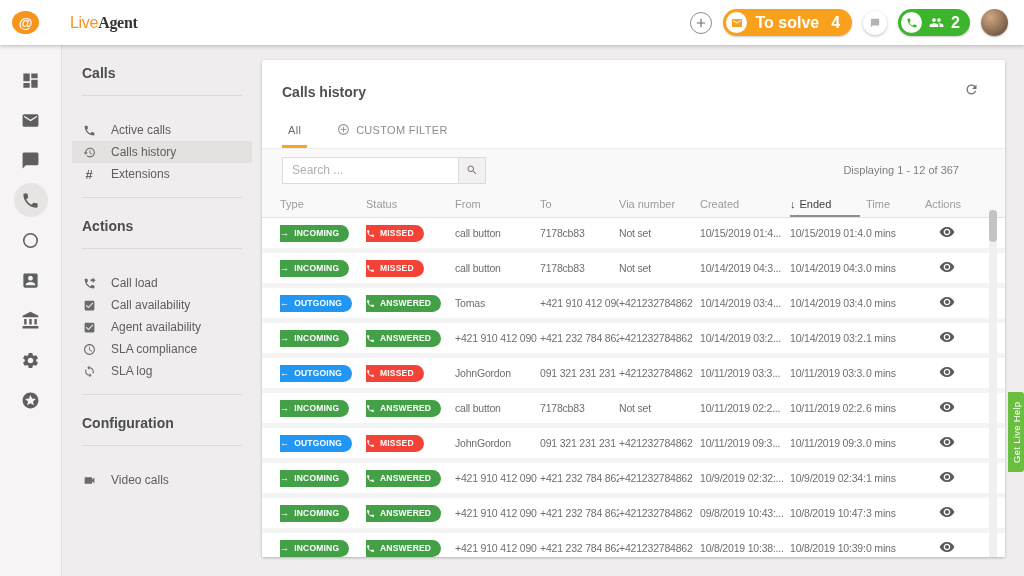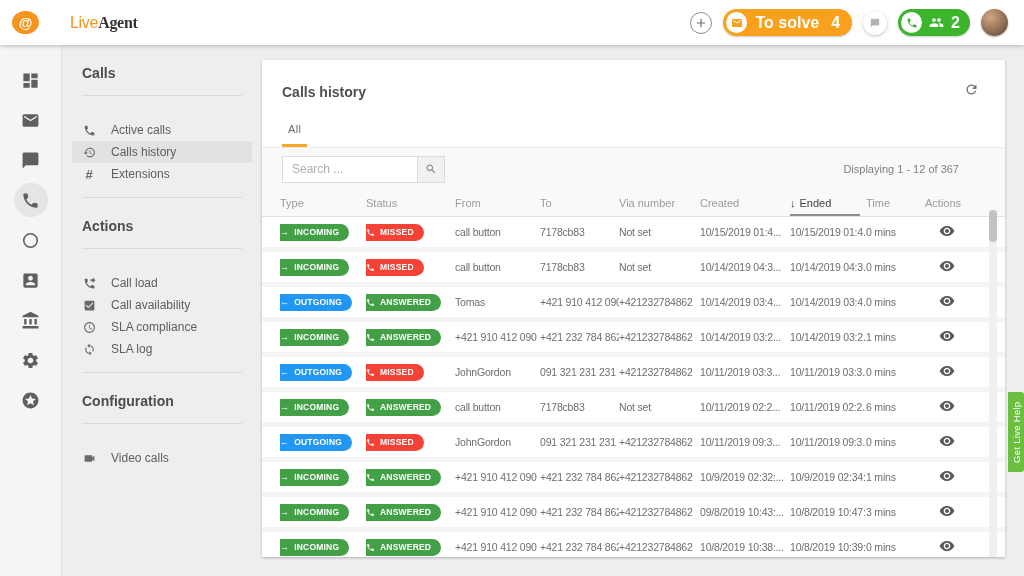--- a/index.html
+++ b/index.html
@@ -75,21 +75,21 @@
 
   .tabs { display:flex; gap:24px; padding:0 0 0 20px; margin-top:15px; border-bottom:1px solid #eceaea; }
   .tab { font-size:11px; color:#8c8c8c; padding:8px 6px 9px; display:flex; align-items:center; gap:6px;
     letter-spacing:.3px; border-bottom:3px solid transparent; }
   .tab.active { border-bottom-color:var(--accent-orange,#F5A623); color:#6c6c6c; }
   .tab svg { width:13px; height:13px; fill:#9a9a9a; }
 
   .search-strip { display:flex; align-items:center; justify-content:space-between;
     background:#faf9f9; padding:8px 20px; height:42px; }
   .search-box { display:flex; }
-  .search-input { width:136px; height:27px; border:1px solid #dcdada; background:#fff;
+  .search-input { width:177px; height:27px; border:1px solid #dcdada; background:#fff;
     padding:0 9px; font-size:12px; color:#555; font-family:inherit; outline:none; }
   .search-input::placeholder { color:#b0aeae; }
   .search-btn { width:27px; height:27px; border:1px solid #dcdada; border-left:none;
     background:#f2f0f0; display:flex; align-items:center; justify-content:center; }
   .search-btn svg { width:12px; height:12px; fill:#7b7b7b; }
   .displaying { font-size:11px; color:#7e7e7e; padding-right:26px; }
 
   .thead { display:grid; grid-template-columns:86px 89px 85px 79px 81px 90px 76px 59px 1fr;
     padding-left:18px; height:27px; align-items:center; background:#faf9f9;
     border-bottom:1px solid #e3e1e1; font-size:11px; color:#9c9a9a; }
@@ -260,20 +260,28 @@
         <span class="nav-ic">
             <svg viewBox="0 0 24 24">
               <path d="M19 3H5c-1.11 0-2 .9-2 2v14c0 1.1.89 2 2 2h14c1.11 0 2-.9 2-2V5c0-1.1-.89-2-2-2zm-9 14-5-5 1.41-1.41L10 14.17l7.59-7.59L19 8l-9 9z"></path>
             </svg>
           </span>
         <span>Call availability</span>
       </div>
       <div class="nav-item">
         <span class="nav-ic">
             <svg viewBox="0 0 24 24">
+              <path d="M19 3H5c-1.11 0-2 .9-2 2v14c0 1.1.89 2 2 2h14c1.11 0 2-.9 2-2V5c0-1.1-.89-2-2-2zm-9 14-5-5 1.41-1.41L10 14.17l7.59-7.59L19 8l-9 9z"></path>
+            </svg>
+          </span>
+        <span>Agent availability</span>
+      </div>
+      <div class="nav-item">
+        <span class="nav-ic">
+            <svg viewBox="0 0 24 24">
               <path d="M11.99 2C6.47 2 2 6.48 2 12s4.47 10 9.99 10C17.52 22 22 17.52 22 12S17.52 2 11.99 2zm.01 18c-4.42 0-8-3.58-8-8s3.58-8 8-8 8 3.58 8 8-3.58 8-8 8zm.5-13H11v6l5.25 3.15.75-1.23-4.5-2.67z"></path>
             </svg>
           </span>
         <span>SLA compliance</span>
       </div>
       <div class="nav-item">
         <span class="nav-ic">
             <svg viewBox="0 0 24 24">
               <path d="M12 4V1L8 5l4 4V6c3.31 0 6 2.69 6 6 0 1.01-.25 1.97-.7 2.8l1.46 1.46C19.54 15.03 20 13.57 20 12c0-4.42-3.58-8-8-8zm0 14c-3.31 0-6-2.69-6-6 0-1.01.25-1.97.7-2.8L5.24 7.74C4.46 8.97 4 10.43 4 12c0 4.42 3.58 8 8 8v3l4-4-4-4v3z"></path>
             </svg>
@@ -301,20 +309,26 @@
       <div class="card-title">Calls history</div>
       <span class="refresh-btn">
         <svg viewBox="0 0 24 24">
             <path d="M17.65 6.35C16.2 4.9 14.21 4 12 4c-4.42 0-7.99 3.58-7.99 8s3.57 8 7.99 8c3.73 0 6.84-2.55 7.73-6h-2.08c-.82 2.33-3.04 4-5.65 4-3.31 0-6-2.69-6-6s2.69-6 6-6c1.66 0 3.14.69 4.22 1.78L13 11h7V4l-2.35 2.35z"></path>
           </svg>
       </span>
 
       <div class="tabs">
         <span class="tab active">
           <span>All</span>
+        </span>
+        <span class="tab">
+          <svg viewBox="0 0 24 24">
+              <path d="M13 7h-2v4H7v2h4v4h2v-4h4v-2h-4V7zm-1-5C6.48 2 2 6.48 2 12s4.48 10 10 10 10-4.48 10-10S17.52 2 12 2zm0 18c-4.41 0-8-3.59-8-8s3.59-8 8-8 8 3.59 8 8-3.59 8-8 8z"></path>
+            </svg>
+          <span>CUSTOM FILTER</span>
         </span>
       </div>
 
       <div class="search-strip">
         <div class="search-box">
           <input class="search-input" type="text" placeholder="Search ..." style="">
           <span class="search-btn">
             <svg viewBox="0 0 24 24">
                 <path d="M15.5 14h-.79l-.28-.27C15.41 12.59 16 11.11 16 9.5 16 5.91 13.09 3 9.5 3S3 5.91 3 9.5 5.91 16 9.5 16c1.61 0 3.09-.59 4.23-1.57l.27.28v.79l5 4.99L20.49 19l-4.99-5zm-6 0C7.01 14 5 11.99 5 9.5S7.01 5 9.5 5 14 7.01 14 9.5 11.99 14 9.5 14z"></path>
               </svg>

